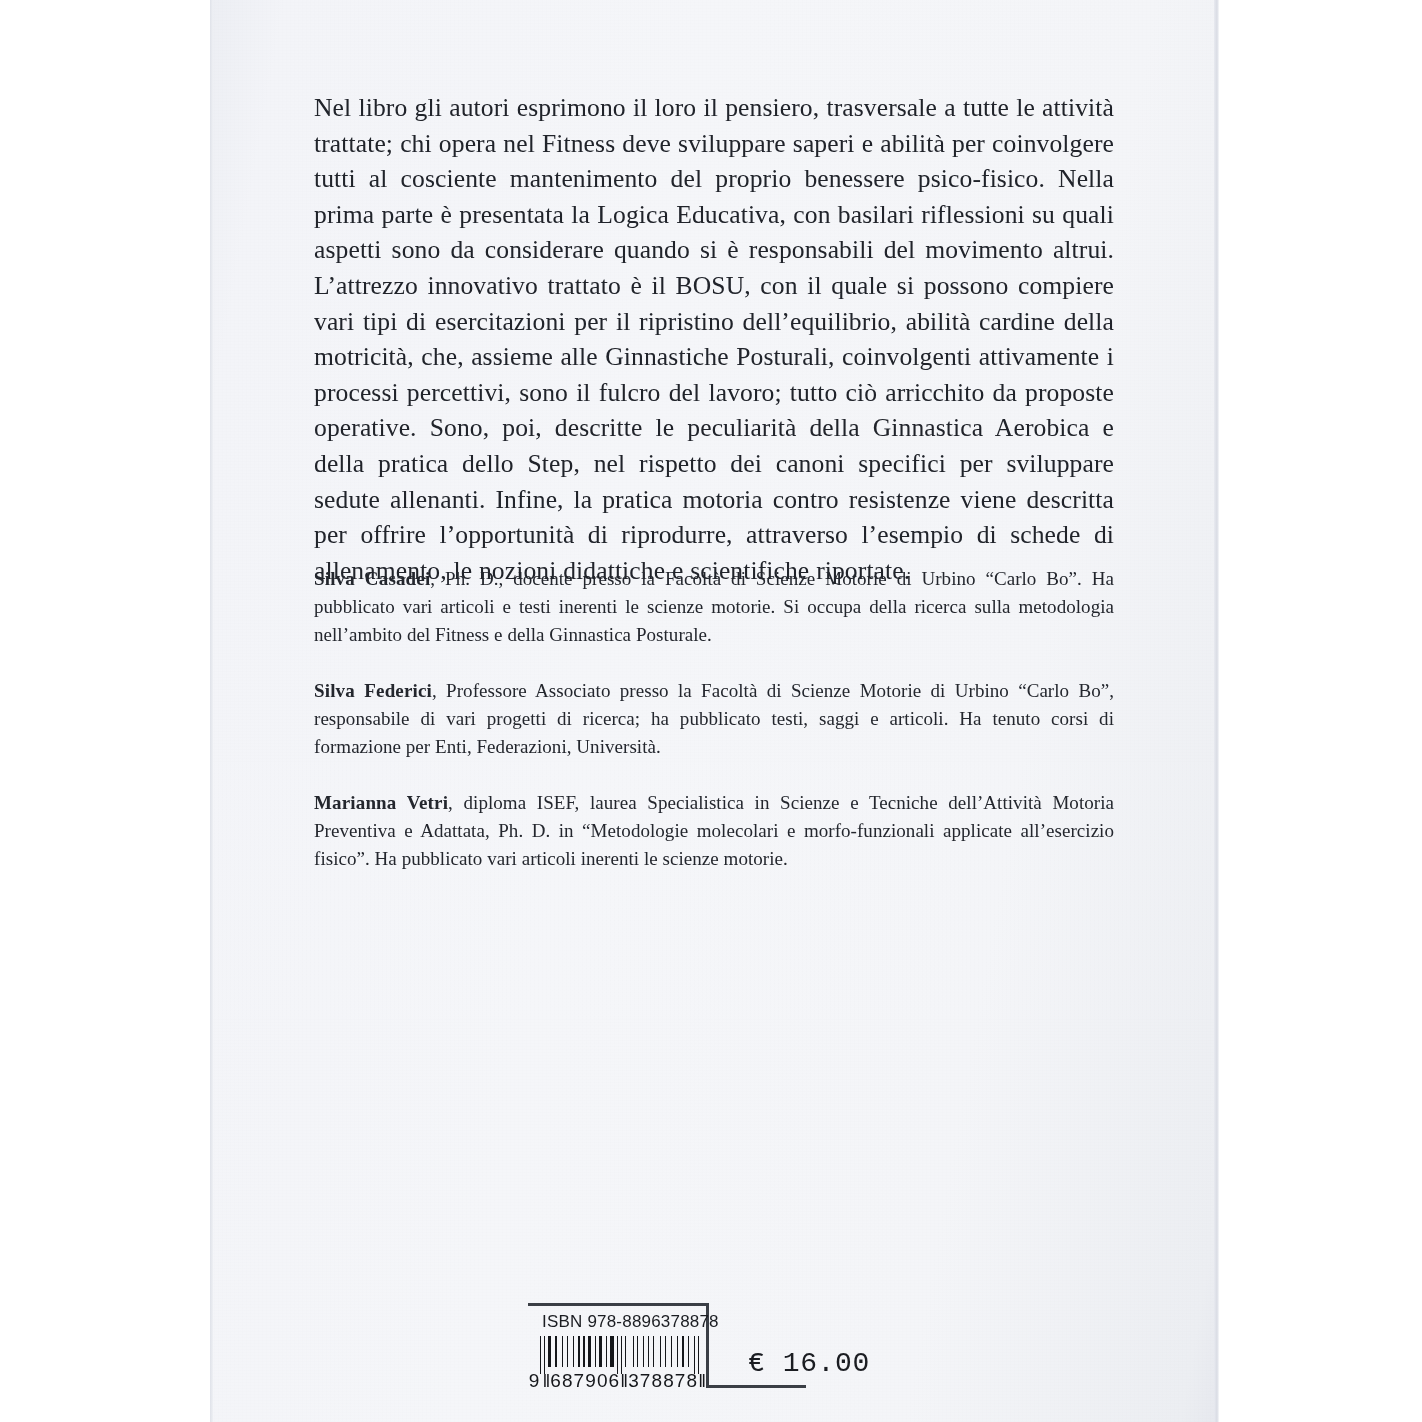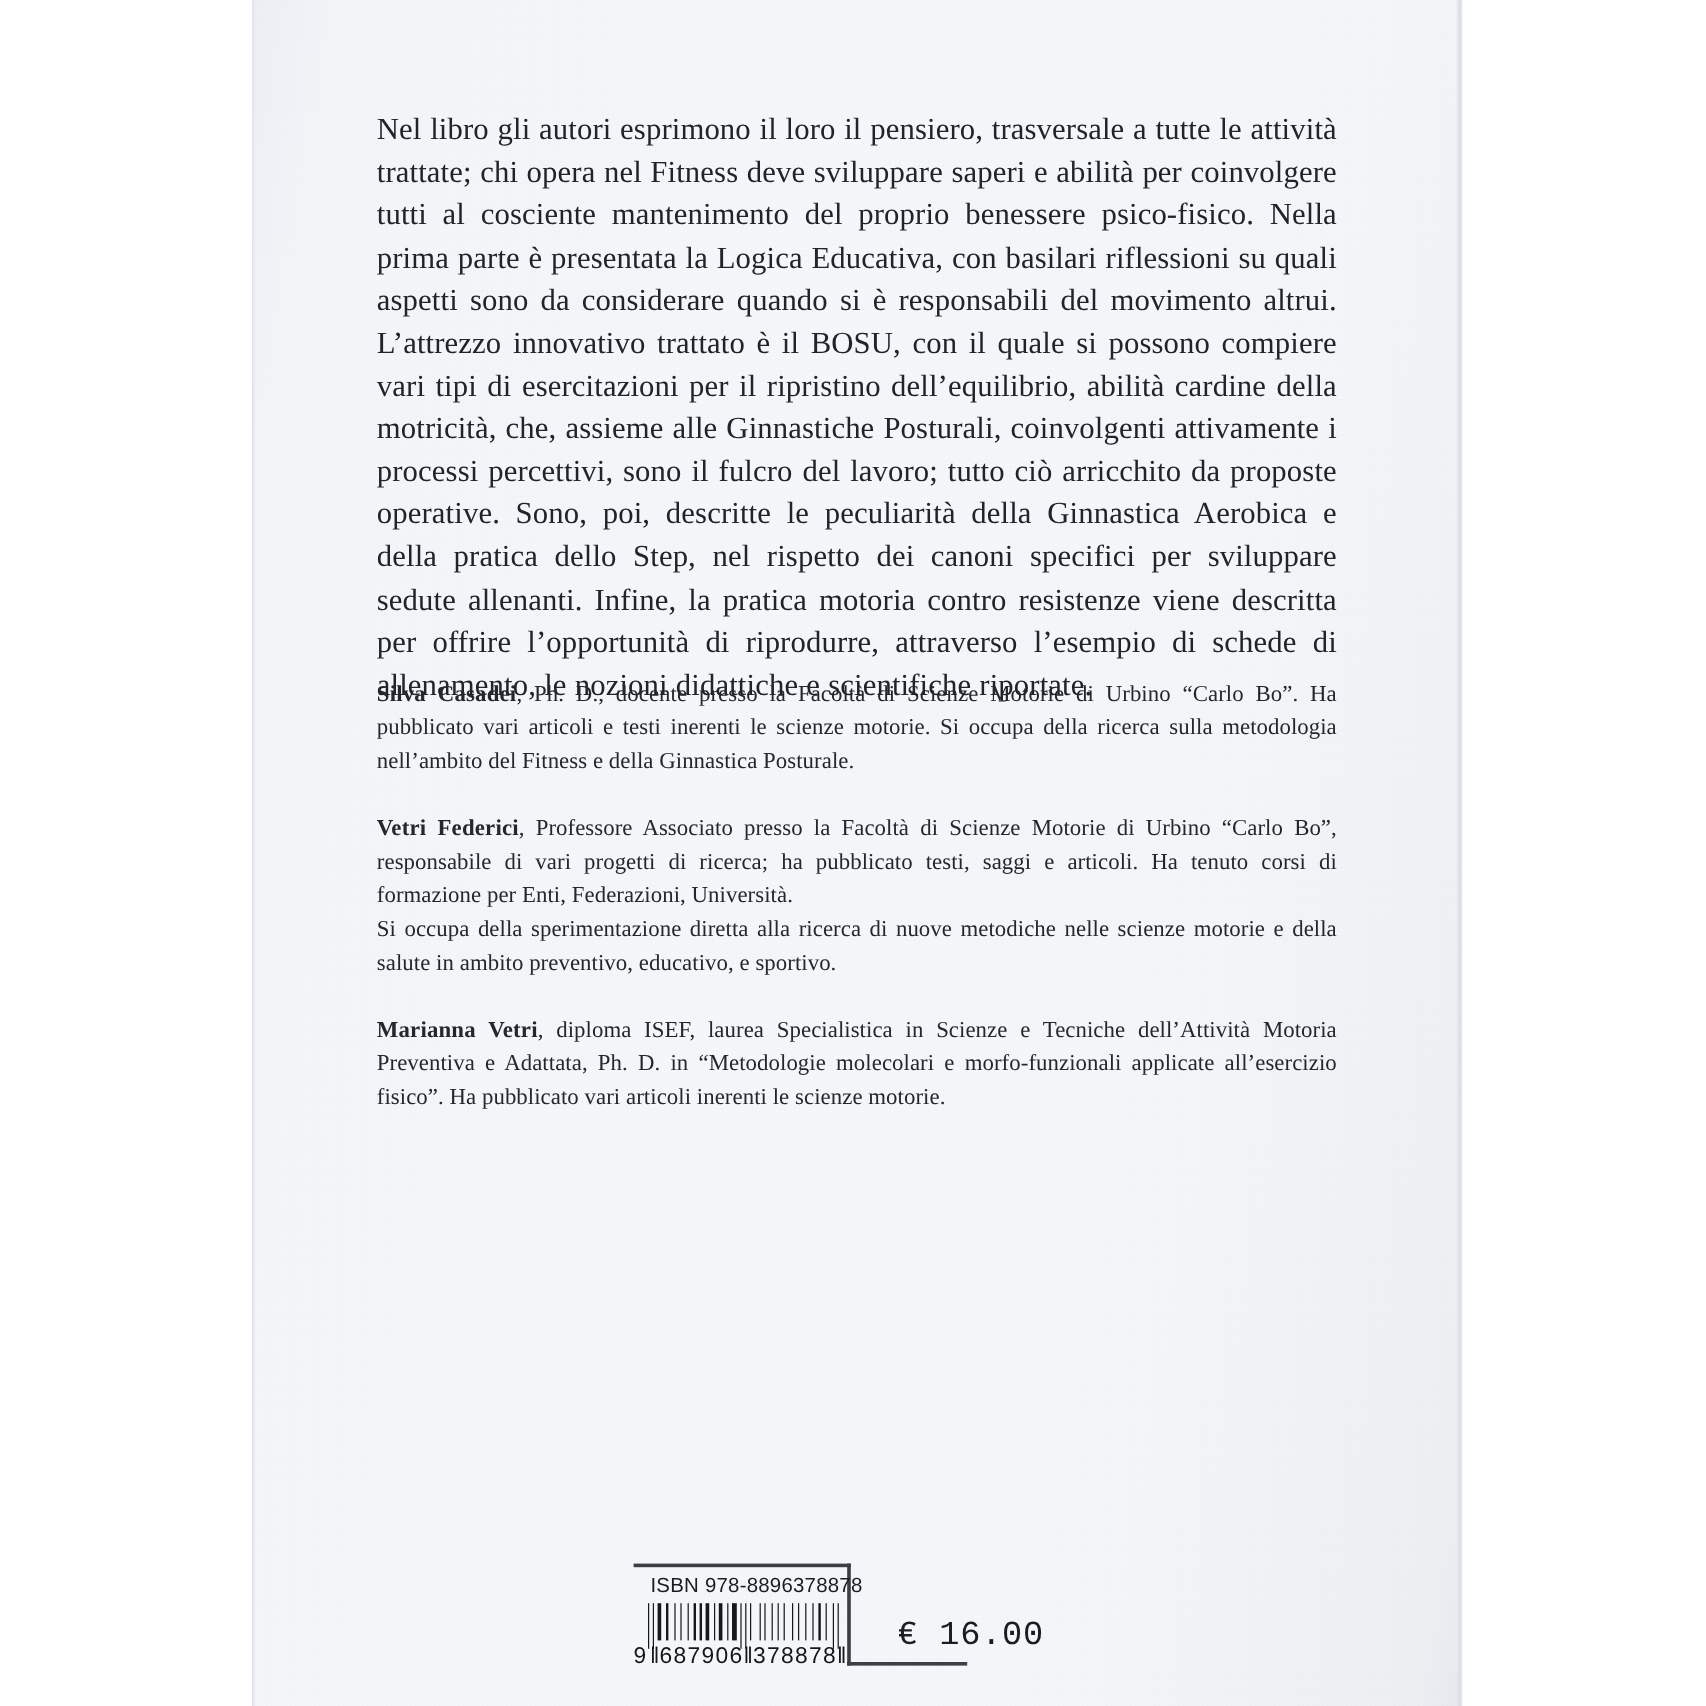--- a/index.html
+++ b/index.html
@@ -91,20 +91,21 @@
   }
   .bio .tail { text-align-last: left; }
 
   
   .isbn-block {
     position: absolute;
     left: 318px;
     top: 1300px;
     width: 278px;
     height: 100px;
+    text-align: right;
   }
   
   .frame-top {
     position: absolute;
     left: 0; top: 3px;
     width: 181px; height: 3px;
     background: #3b3f46;
   }
   .frame-vert {
     position: absolute;
@@ -179,22 +180,21 @@
     <p class="blurb">Nel libro gli autori esprimono il loro il pensiero, trasversale a tutte le attività trattate; chi opera nel Fitness deve sviluppare saperi e abilità per coinvolgere tutti al cosciente mantenimento del proprio benessere psico-fisico. Nella prima parte è presentata la Logica Educativa, con basilari riflessioni su quali aspetti sono da considerare quando si è responsabili del movimento altrui. L’attrezzo innovativo trattato è il BOSU, con il quale si possono compiere vari tipi di esercitazioni per il ripristino dell’equilibrio, abilità cardine della motricità, che, assieme alle Ginnastiche Posturali, coinvolgenti attivamente i processi percettivi, sono il fulcro del lavoro; tutto ciò arricchito da proposte operative. Sono, poi, descritte le peculiarità della Ginnastica Aerobica e della pratica dello Step, nel rispetto dei canoni specifici per sviluppare sedute allenanti. Infine, la pratica motoria contro resistenze viene descritta per offrire l’opportunità di riprodurre, attraverso l’esempio di schede di allenamento, le nozioni didattiche e scientifiche riportate.</p>
   </div>
 
   <div class="bios">
 
     <p class="bio">
       <span class="nm">Silva Casadei</span><span class="tail">, Ph. D., docente presso la Facoltà di Scienze Motorie di Urbino “Carlo Bo”. Ha pubblicato vari articoli e testi inerenti le scienze motorie. Si occupa della ricerca sulla metodologia nell’ambito del Fitness e della Ginnastica Posturale.</span>
     </p>
 
     <p class="bio">
-      <span class="nm">Vetri Federici</span><span class="tail">, Professore Associato presso la Facoltà di Scienze Motorie di Urbino “Carlo Bo”, responsabile di vari progetti di ricerca; ha pubblicato testi, saggi e articoli. Ha tenuto corsi di formazione per Enti, Federazioni, Università.</span><br>
-      <span>Si occupa della sperimentazione diretta alla ricerca di nuove metodiche nelle scienze motorie e della salute in ambito preventivo, educativo, e sportivo.</span>
+      <span class="nm">Silva Federici</span><span class="tail">, Professore Associato presso la Facoltà di Scienze Motorie di Urbino “Carlo Bo”, responsabile di vari progetti di ricerca; ha pubblicato testi, saggi e articoli. Ha tenuto corsi di formazione per Enti, Federazioni, Università.</span><br>
     </p>
 
     <p class="bio">
       <span class="nm">Marianna Vetri</span><span class="tail">, diploma ISEF,  laurea Specialistica in Scienze e Tecniche dell’Attività Motoria Preventiva e Adattata, Ph. D. in “Metodologie molecolari e morfo-funzionali applicate all’esercizio fisico”. Ha pubblicato vari articoli inerenti le scienze motorie.</span>
     </p>
 
 
   </div>
 
   <div class="isbn-block">

